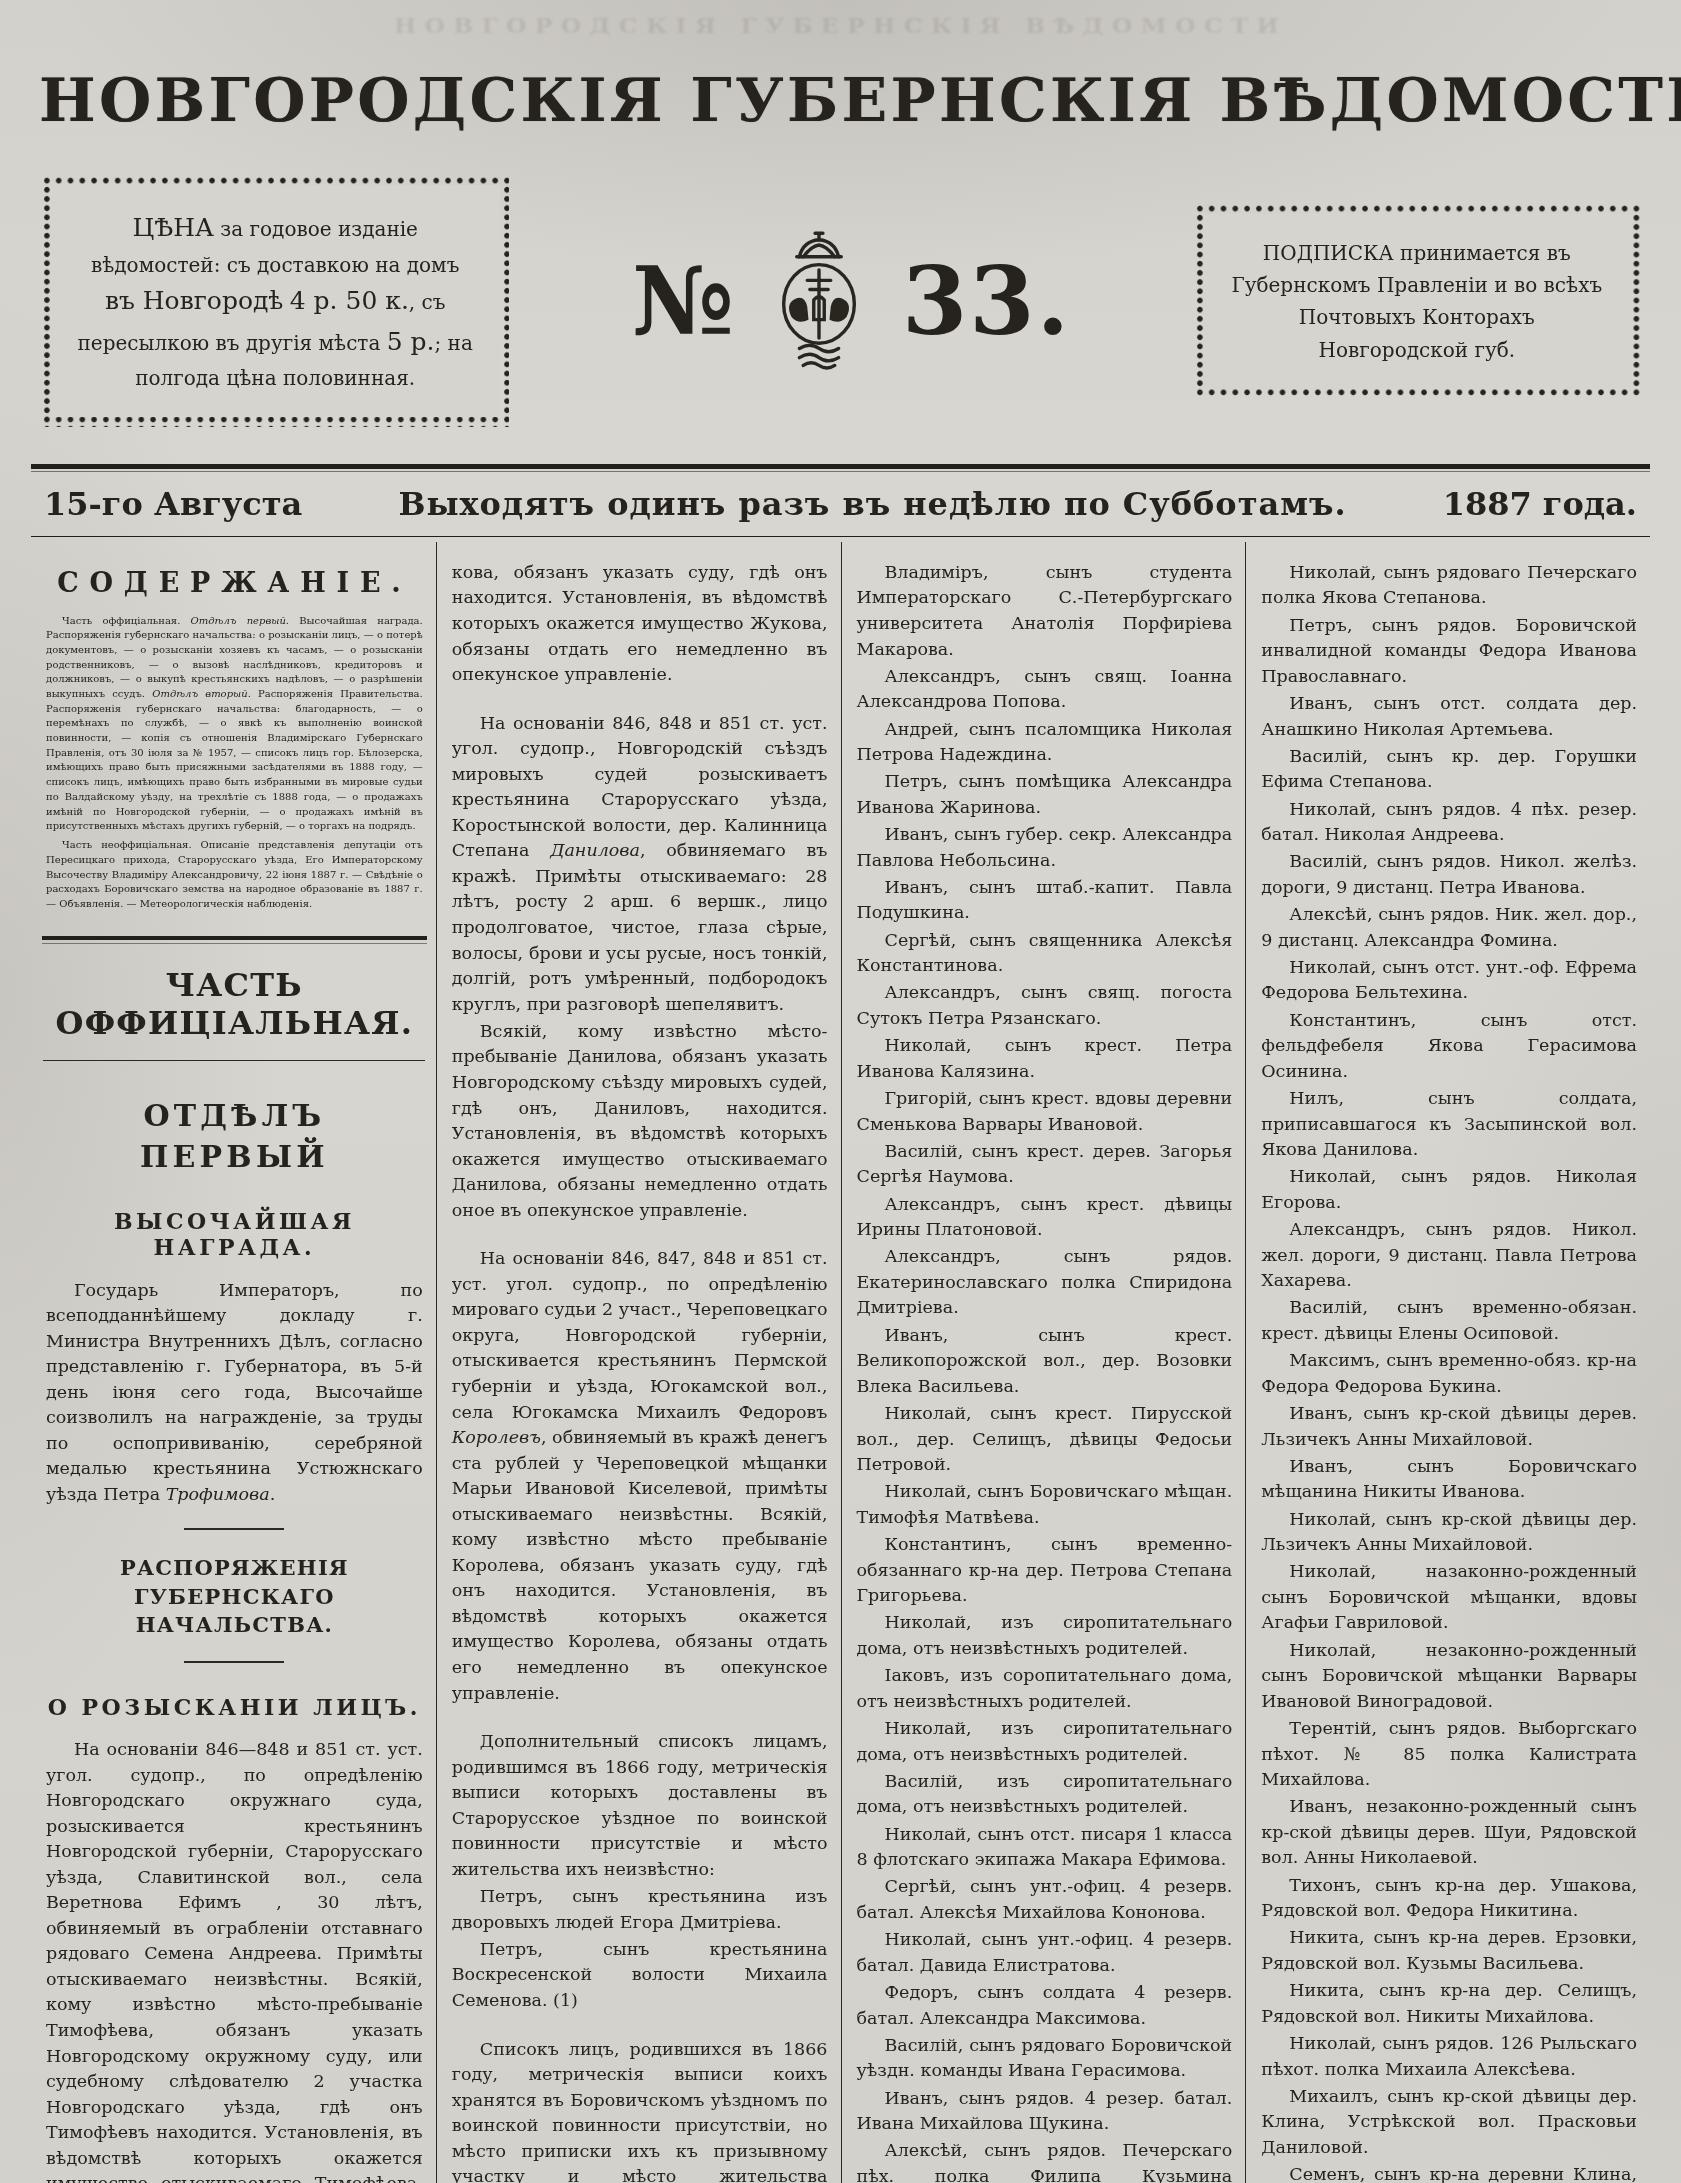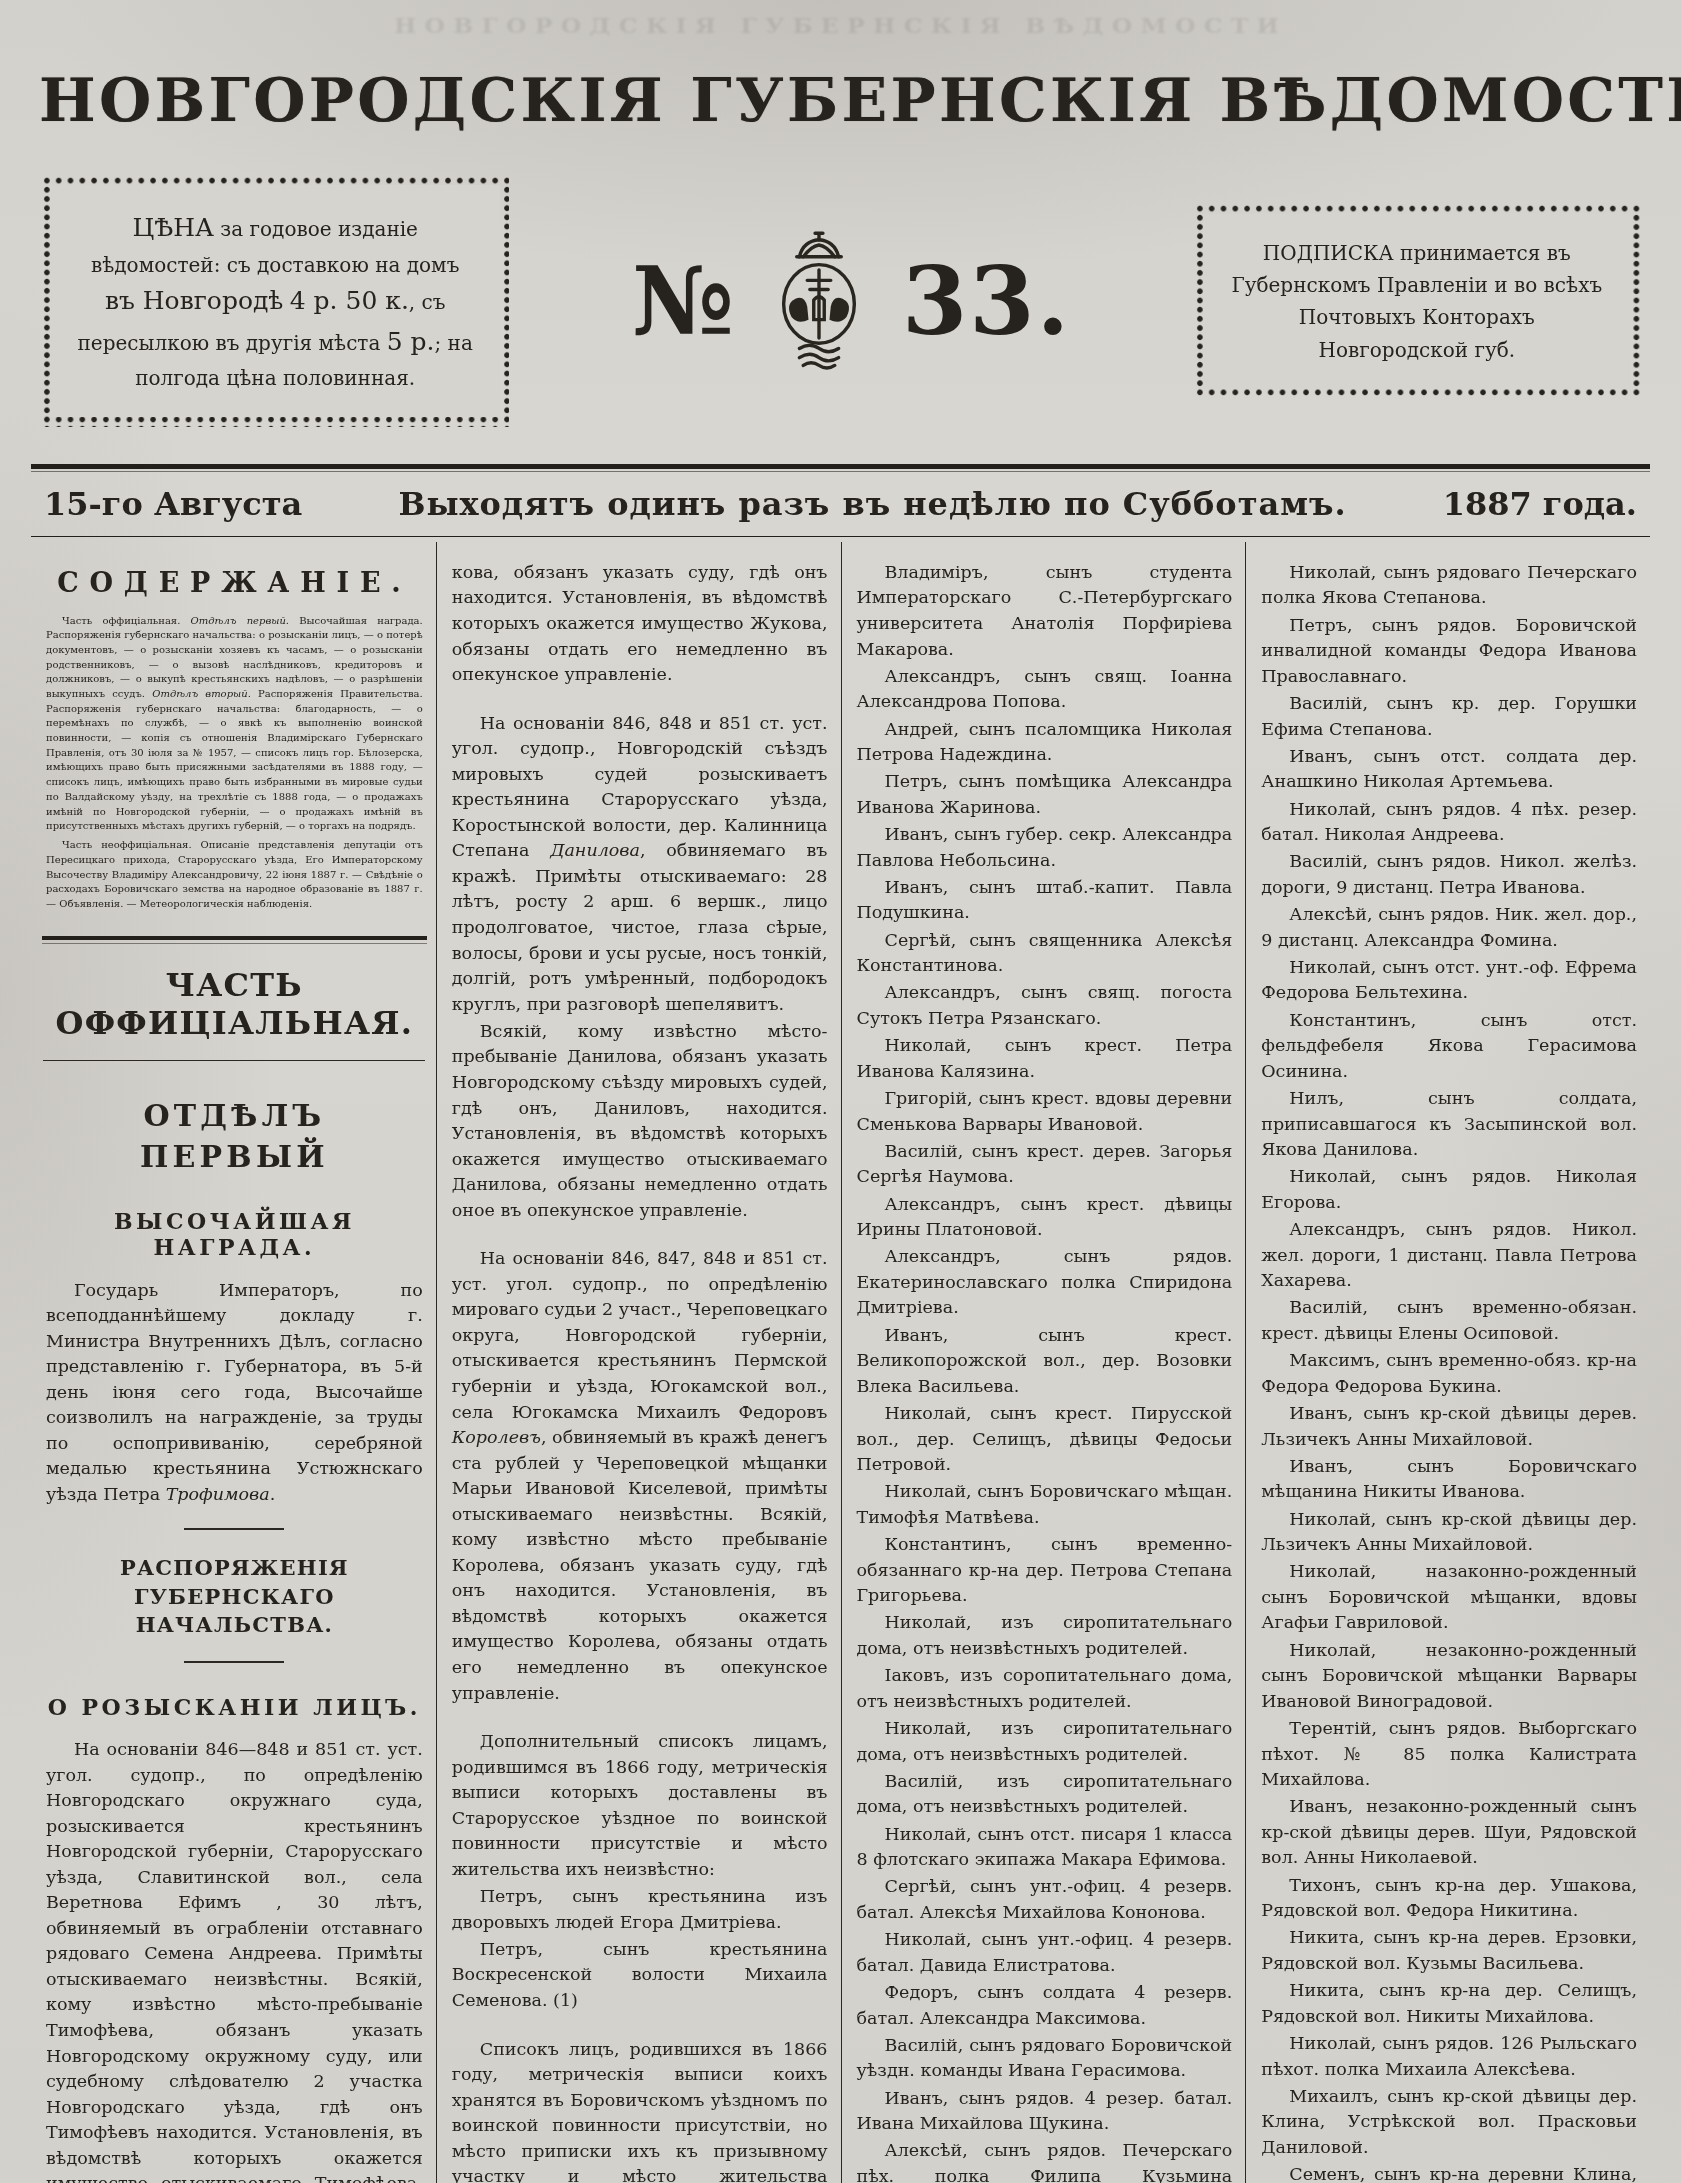--- a/index.html
+++ b/index.html
@@ -212,30 +212,30 @@
         <p class="para">Сергѣй, сынъ унт.-офиц. 4 резерв. батал. Алексѣя Михайлова Кононова.</p>
         <p class="para">Николай, сынъ унт.-офиц. 4 резерв. батал. Давида Елистратова.</p>
         <p class="para">Федоръ, сынъ солдата 4 резерв. батал. Александра Максимова.</p>
         <p class="para">Василій, сынъ рядоваго Боровичской уѣздн. команды Ивана Герасимова.</p>
         <p class="para">Иванъ, сынъ рядов. 4 резер. батал. Ивана Михайлова Щукина.</p>
         <p class="para">Алексѣй, сынъ рядов. Печерскаго пѣх. полка Филипа Кузьмина Гаврилова.</p>
       </div>
       <div class="col">
         <p class="para">Николай, сынъ рядоваго Печерскаго полка Якова Степанова.</p>
         <p class="para">Петръ, сынъ рядов. Боровичской инвалидной команды Федора Иванова Православнаго.</p>
+        <p class="para">Иванъ, сынъ отст. солдата дер. Анашкино Николая Артемьева.</p>
         <p class="para">Василій, сынъ кр. дер. Горушки Ефима Степанова.</p>
-        <p class="para">Иванъ, сынъ отст. солдата дер. Анашкино Николая Артемьева.</p>
         <p class="para">Николай, сынъ рядов. 4 пѣх. резер. батал. Николая Андреева.</p>
         <p class="para">Василій, сынъ рядов. Никол. желѣз. дороги, 9 дистанц. Петра Иванова.</p>
         <p class="para">Алексѣй, сынъ рядов. Ник. жел. дор., 9 дистанц. Александра Фомина.</p>
         <p class="para">Николай, сынъ отст. унт.-оф. Ефрема Федорова Бельтехина.</p>
         <p class="para">Константинъ, сынъ отст. фельдфебеля Якова Герасимова Осинина.</p>
         <p class="para">Нилъ, сынъ солдата, приписавшагося къ Засыпинской вол. Якова Данилова.</p>
         <p class="para">Николай, сынъ рядов. Николая Егорова.</p>
-        <p class="para">Александръ, сынъ рядов. Никол. жел. дороги, 1 дистанц. Павла Петрова Хахарева.</p>
+        <p class="para">Александръ, сынъ рядов. Никол. жел. дороги, 9 дистанц. Павла Петрова Хахарева.</p>
         <p class="para">Василій, сынъ временно-обязан. крест. дѣвицы Елены Осиповой.</p>
         <p class="para">Максимъ, сынъ временно-обяз. кр-на Федора Федорова Букина.</p>
         <p class="para">Иванъ, сынъ кр-ской дѣвицы дерев. Льзичекъ Анны Михайловой.</p>
         <p class="para">Иванъ, сынъ Боровичскаго мѣщанина Никиты Иванова.</p>
         <p class="para">Николай, сынъ кр-ской дѣвицы дер. Льзичекъ Анны Михайловой.</p>
         <p class="para">Николай, назаконно-рожденный сынъ Боровичской мѣщанки, вдовы Агафьи Гавриловой.</p>
         <p class="para">Николай, незаконно-рожденный сынъ Боровичской мѣщанки Варвары Ивановой Виноградовой.</p>
         <p class="para">Терентій, сынъ рядов. Выборгскаго пѣхот. № 85 полка Калистрата Михайлова.</p>
         <p class="para">Иванъ, незаконно-рожденный сынъ кр-ской дѣвицы дерев. Шуи, Рядовской вол. Анны Николаевой.</p>
         <p class="para">Тихонъ, сынъ кр-на дер. Ушакова, Рядовской вол. Федора Никитина.</p>

